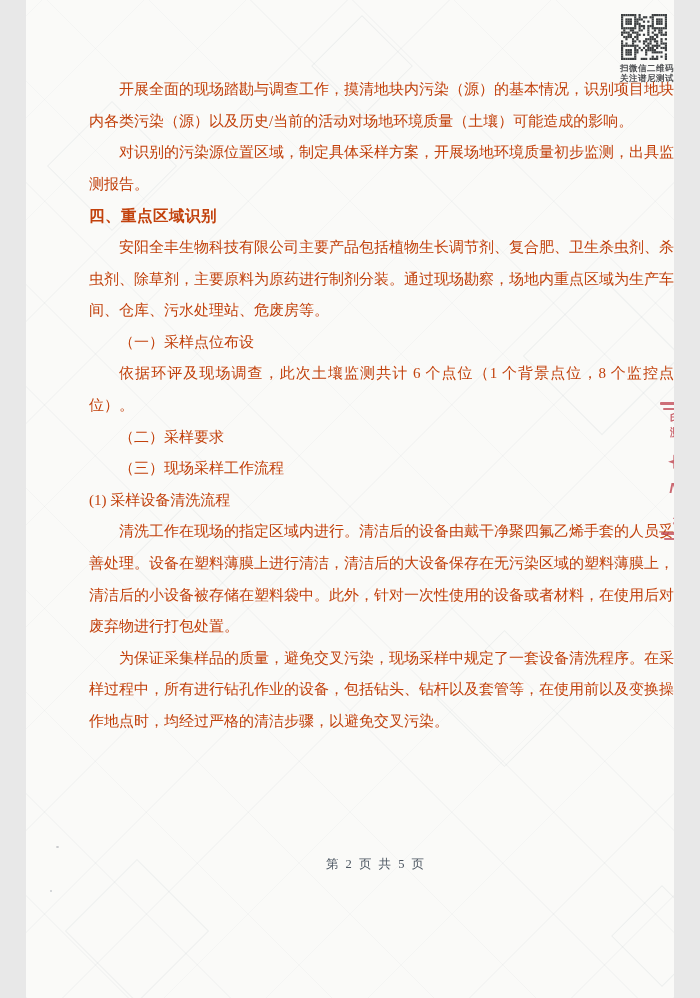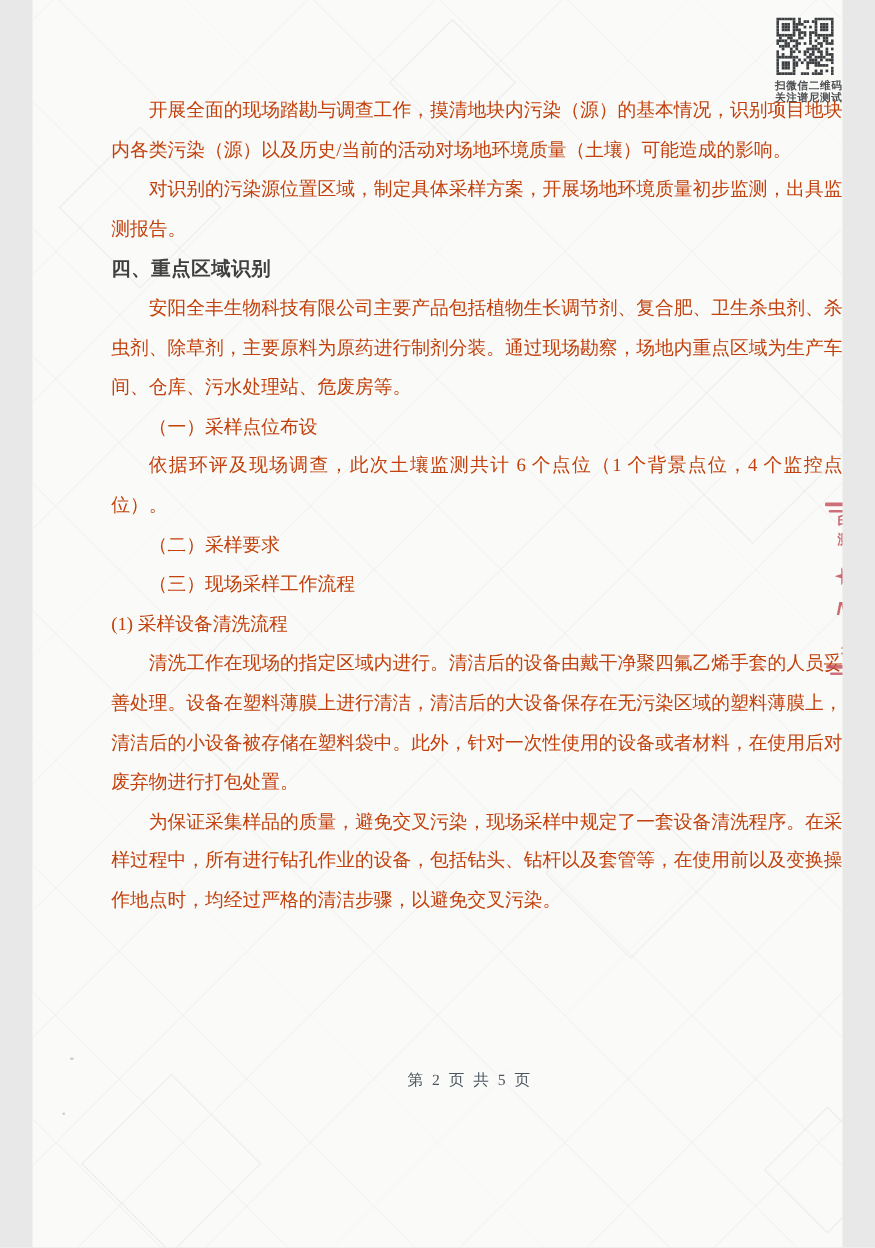--- a/index.html
+++ b/index.html
@@ -41,21 +41,21 @@
   .para,.sub,.sub-flush{
     margin:0;font-size:15px;line-height:31.6px;
     text-align:justify;color:#c2410c;
   }
   .para{text-indent:2em;}
   .sub{text-indent:2em;}
   .sub-flush{text-indent:0;}
   .hd{
     margin:0;font-size:15.5px;line-height:31.6px;font-weight:bold;
     font-family:"Liberation Sans","DejaVu Sans",sans-serif;
-    color:#404040;letter-spacing:0.5px;
+    color:#c2410c;letter-spacing:0.5px;
   }
 
   
   .stamp{position:absolute;right:0;top:396px;width:22px;height:156px;color:#c24e59;}
   .s-bar{position:absolute;right:-2px;background:currentColor;opacity:.8;border-radius:1px;}
   .s-glyph{
     position:absolute;right:-7px;
     font-family:"Liberation Sans","DejaVu Sans",sans-serif;
     font-weight:bold;color:currentColor;opacity:.85;line-height:1;
   }
@@ -327,21 +327,21 @@
       <div>关注谱尼测试</div>
     </div>
   </div>
 
   <div class="content">
     <p class="para">开展全面的现场踏勘与调查工作，摸清地块内污染（源）的基本情况，识别项目地块内各类污染（源）以及历史/当前的活动对场地环境质量（土壤）可能造成的影响。</p>
     <p class="para">对识别的污染源位置区域，制定具体采样方案，开展场地环境质量初步监测，出具监测报告。</p>
     <h2 class="hd">四、重点区域识别</h2>
     <p class="para">安阳全丰生物科技有限公司主要产品包括植物生长调节剂、复合肥、卫生杀虫剂、杀虫剂、除草剂，主要原料为原药进行制剂分装。通过现场勘察，场地内重点区域为生产车间、仓库、污水处理站、危废房等。</p>
     <p class="sub">（一）采样点位布设</p>
-    <p class="para">依据环评及现场调查，此次土壤监测共计 6 个点位（1 个背景点位，4 个监控点位）。</p>
+    <p class="para">依据环评及现场调查，此次土壤监测共计 6 个点位（1 个背景点位，8 个监控点位）。</p>
     <p class="sub">（二）采样要求</p>
     <p class="sub">（三）现场采样工作流程</p>
     <p class="sub-flush">(1) 采样设备清洗流程</p>
     <p class="para">清洗工作在现场的指定区域内进行。清洁后的设备由戴干净聚四氟乙烯手套的人员妥善处理。设备在塑料薄膜上进行清洁，清洁后的大设备保存在无污染区域的塑料薄膜上，清洁后的小设备被存储在塑料袋中。此外，针对一次性使用的设备或者材料，在使用后对废弃物进行打包处置。</p>
     <p class="para">为保证采集样品的质量，避免交叉污染，现场采样中规定了一套设备清洗程序。在采样过程中，所有进行钻孔作业的设备，包括钻头、钻杆以及套管等，在使用前以及变换操作地点时，均经过严格的清洁步骤，以避免交叉污染。</p>
   </div>
 
   <div class="stamp">
     <div class="s-bar" style="top:6px;width:16px;height:3px;"></div>
     <div class="s-bar" style="top:12px;width:13px;height:2px;"></div>

